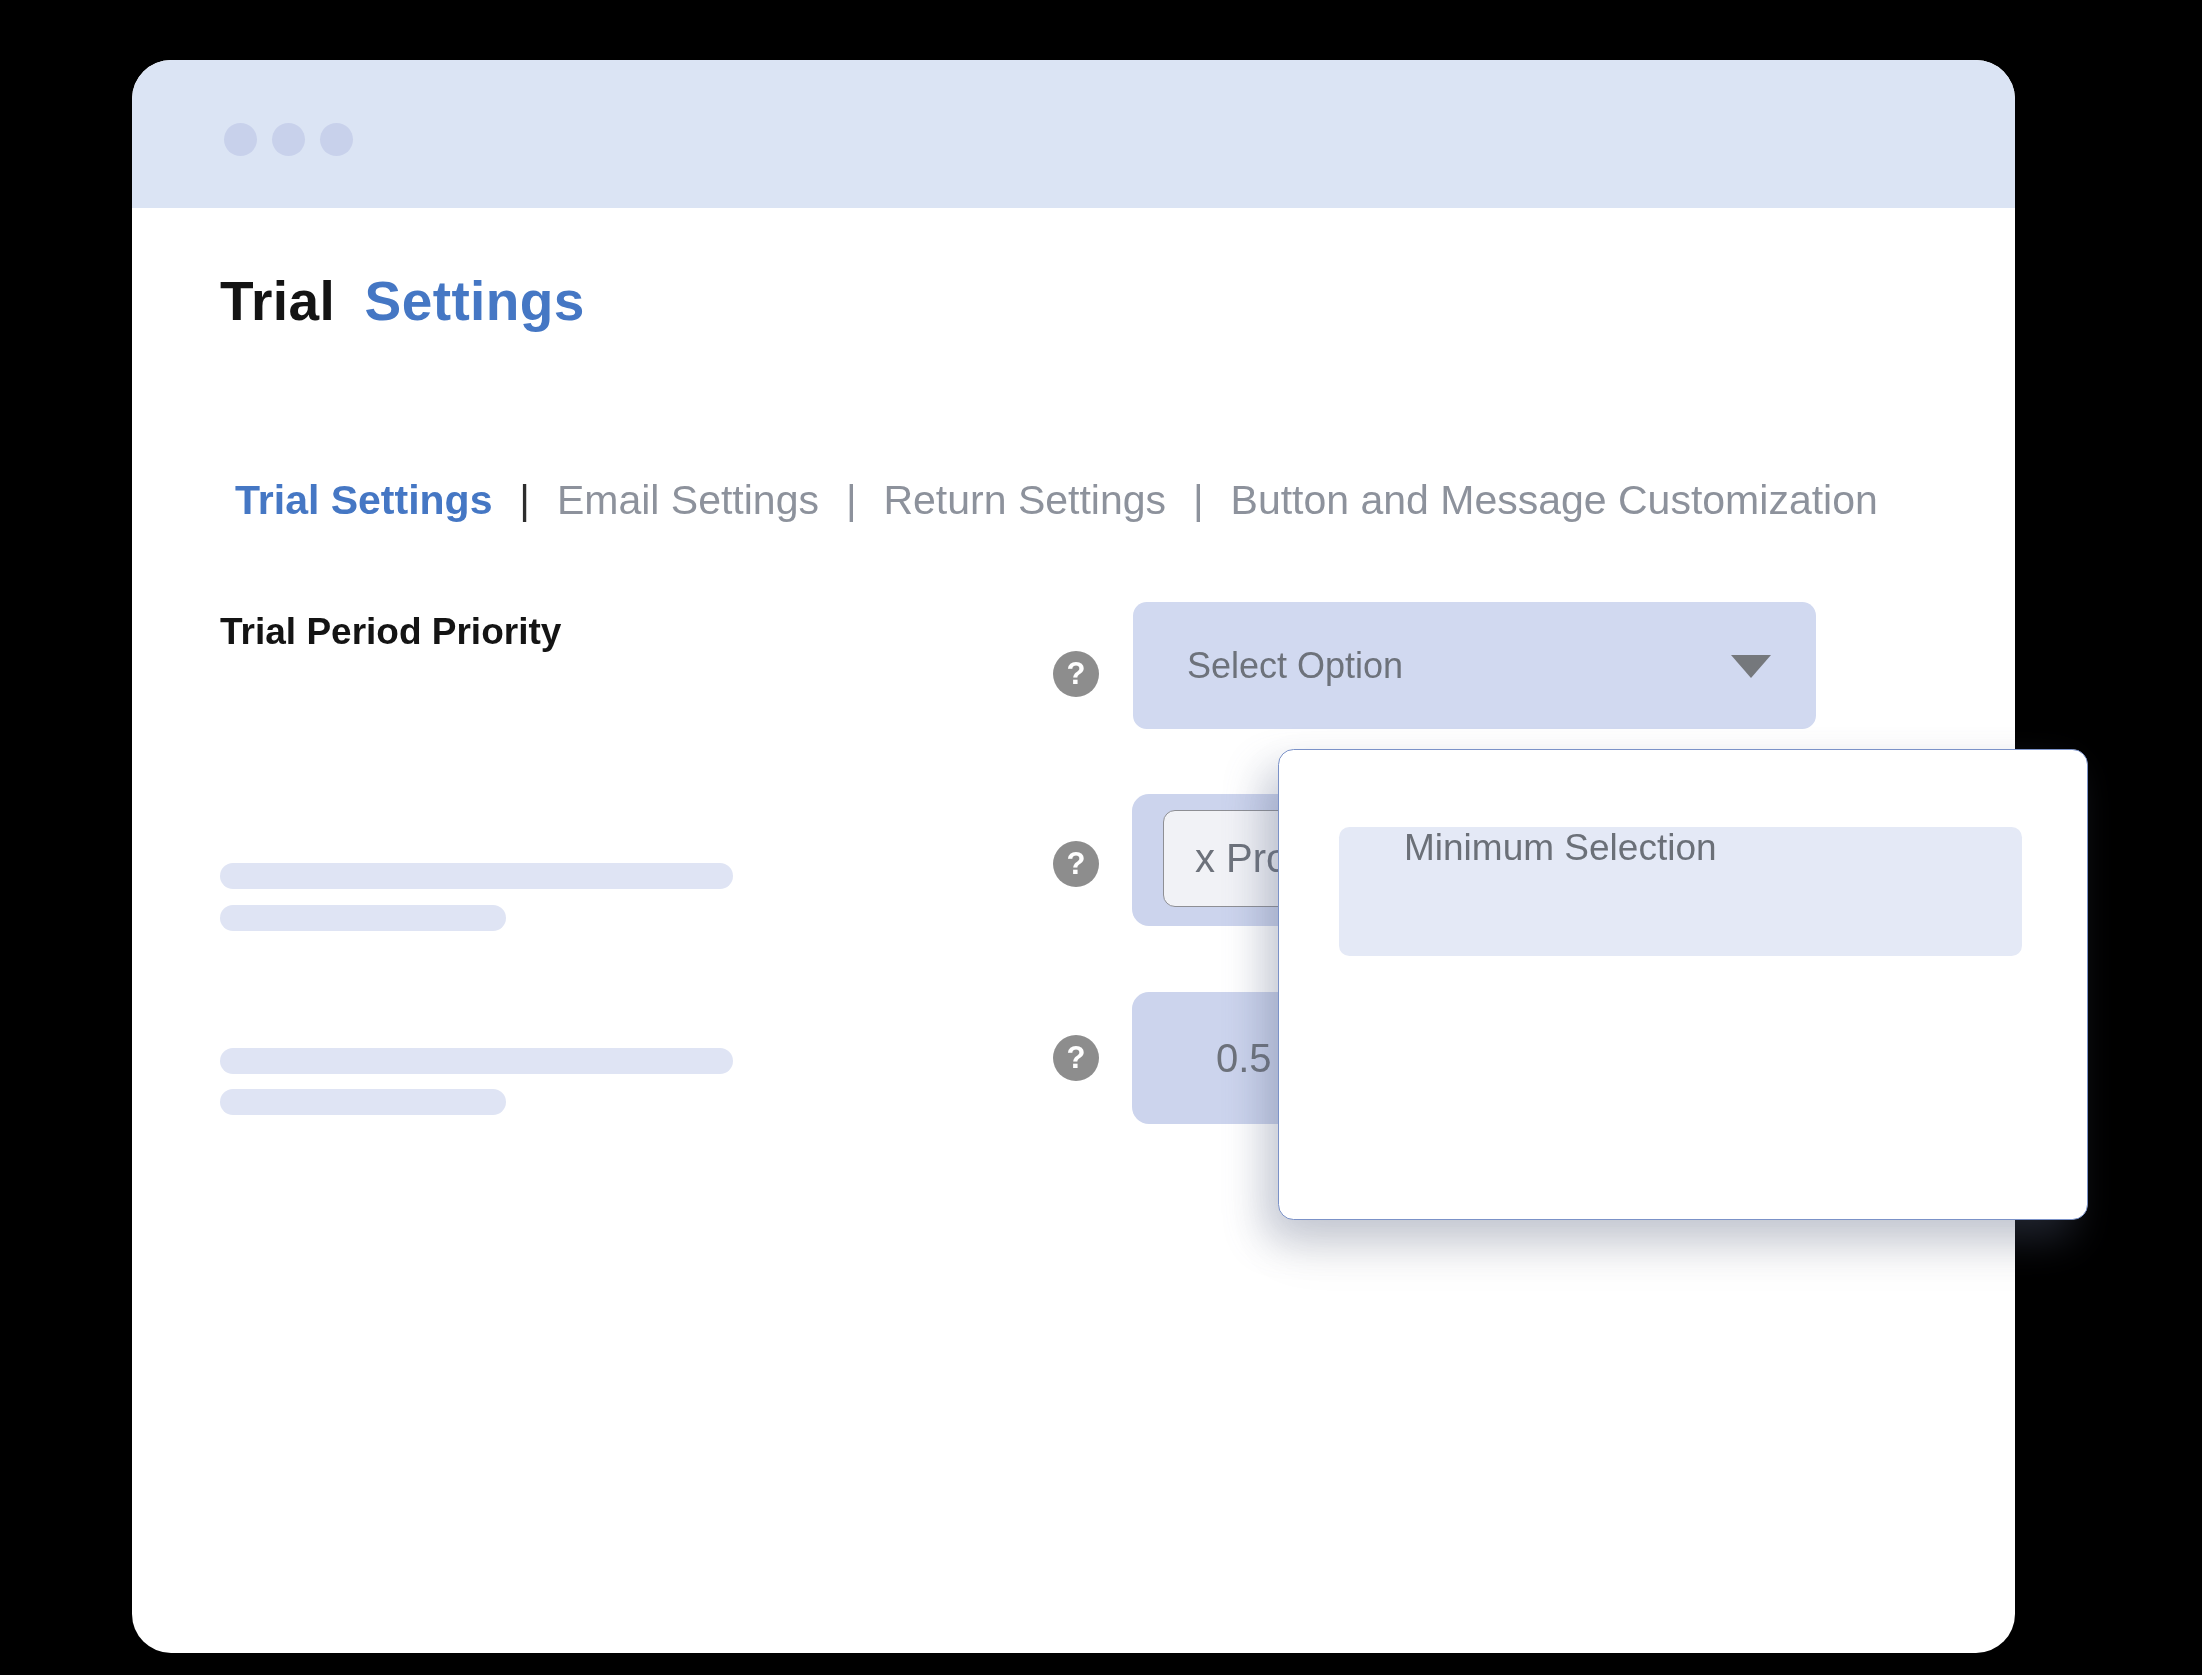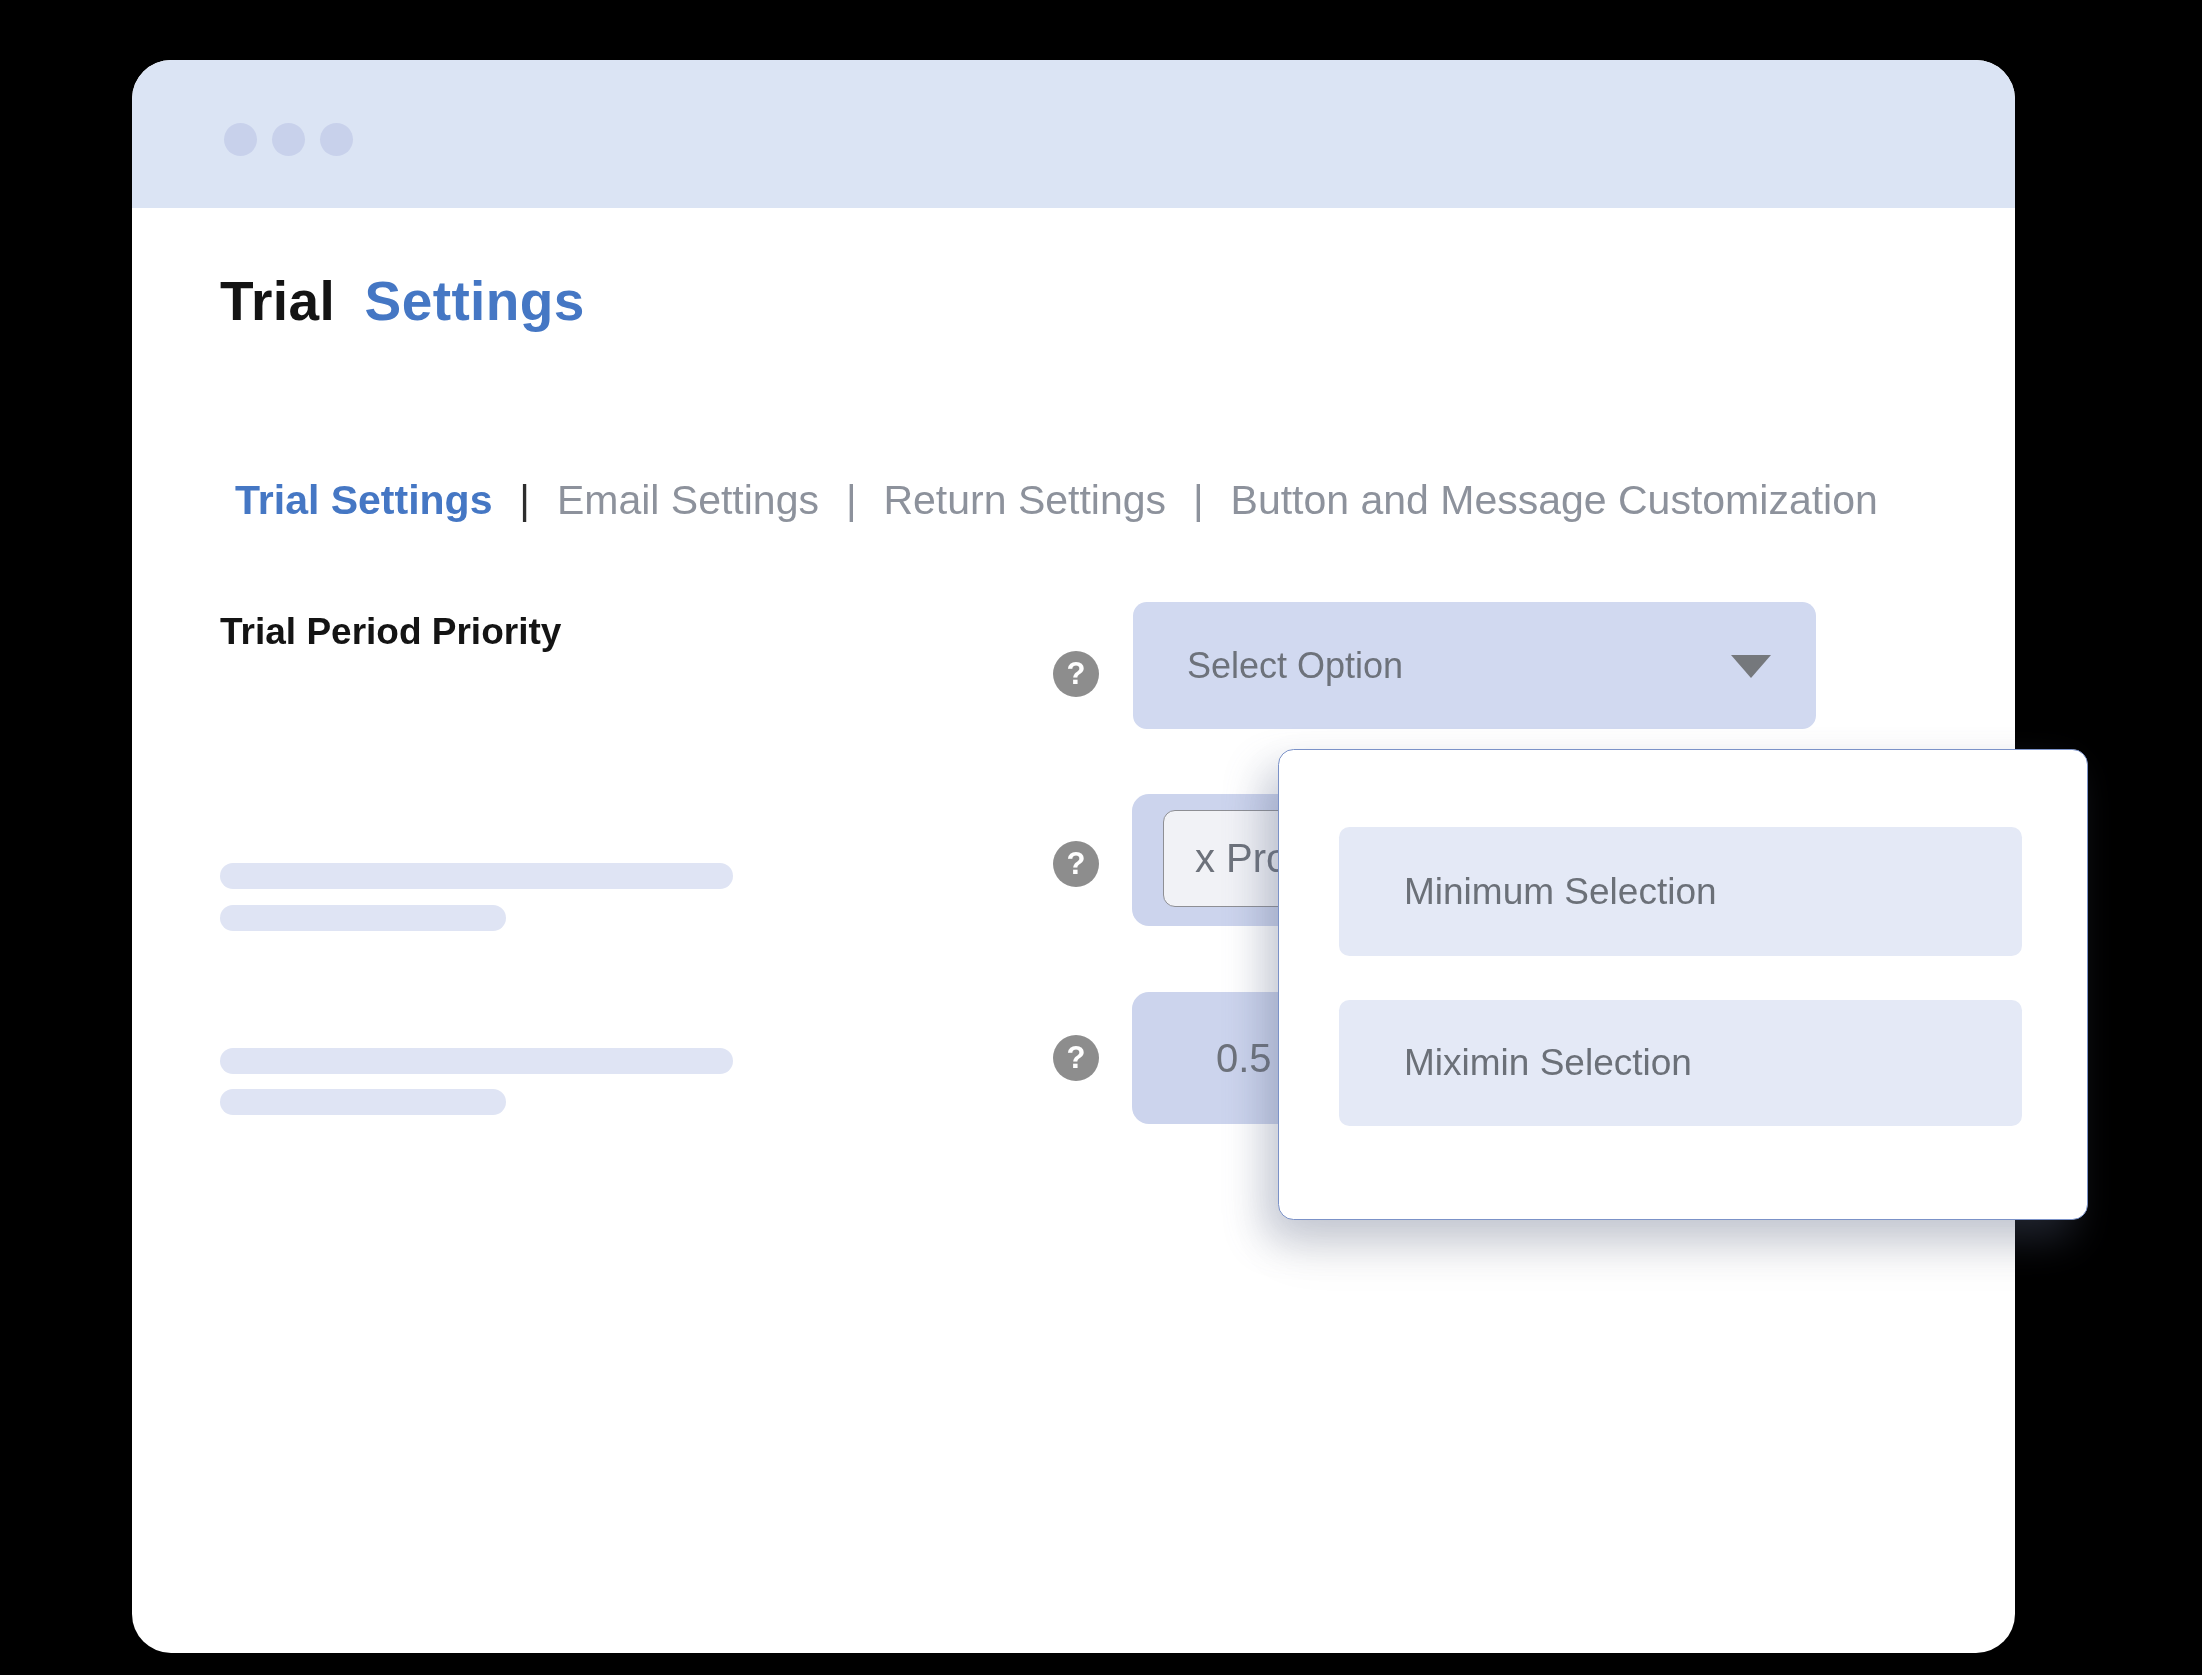--- a/index.html
+++ b/index.html
@@ -224,21 +224,20 @@
     border-radius: 15.5px;
     box-shadow: -15.5px 19px 39px rgba(105, 120, 155, 0.30), 0 26px 52px rgba(0,0,0,0.10);
   }
   .option {
     position: absolute;
     left: 60px;
     width: 683px;
     background: #e4e9f6;
     border-radius: 10.3px;
     display: flex;
-    align-items: center;
     cursor: pointer;
   }
   .option.o1 { top: 77px; height: 129px; }
   .option.o2 { top: 250px; height: 126px; }
   .option span {
     margin-left: 65px;
     font-size: 37px;
     color: #6b7078;
     white-space: nowrap;
   }
@@ -300,20 +299,17 @@
     <div class="skeleton long s1"></div>
     <div class="skeleton short s2"></div>
     <div class="skeleton long s3"></div>
     <div class="skeleton short s4"></div>
 
 
     <div class="popup">
       <div class="option o1">
         <span>Minimum Selection</span>
       </div>
-      <div class="option o2">
-        <span>Miximin Selection</span>
-      </div>
     </div>
 
   </div>
 </div>
 
 
 </body></html>

